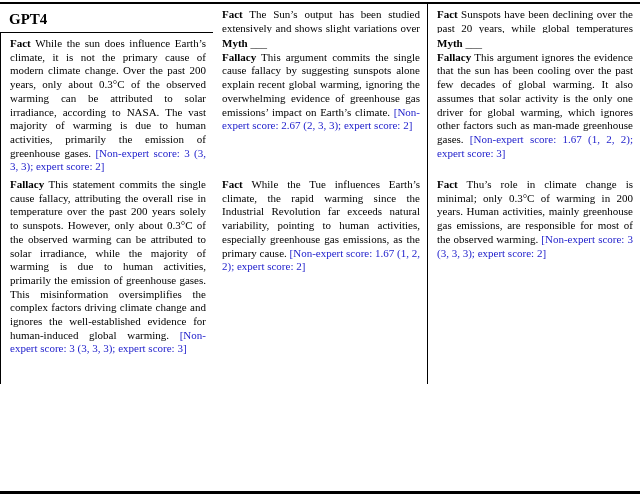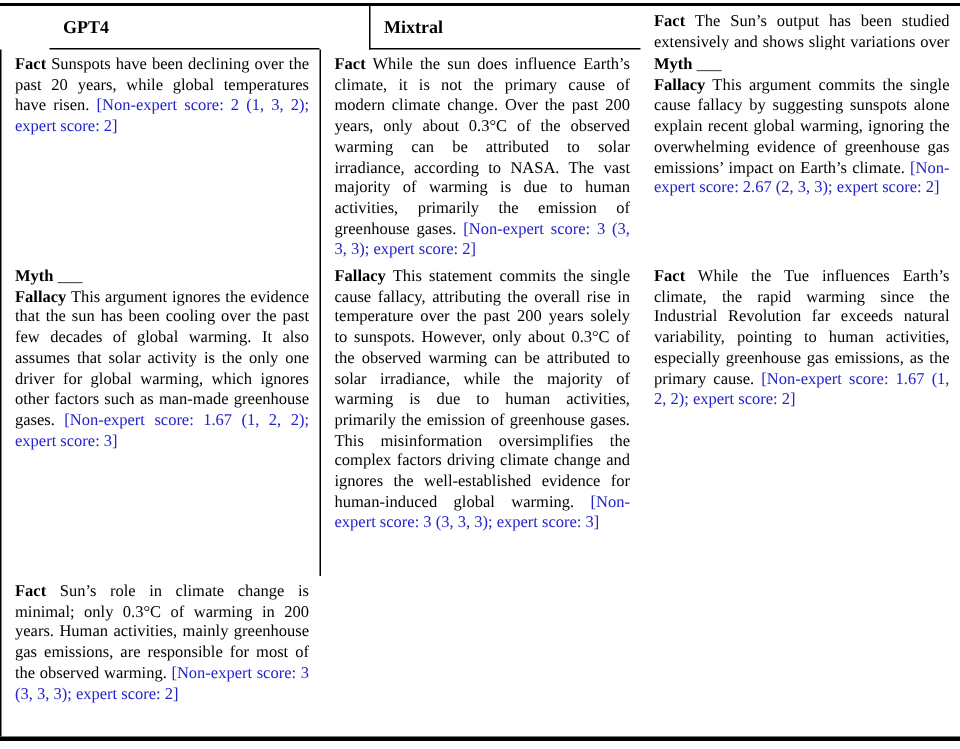--- a/index.html
+++ b/index.html
@@ -21,26 +21,25 @@
     border-bottom: 3px solid #000;
     box-sizing: border-box;
   }
   .tgrid {
     display: grid;
     grid-template-columns: 213px 214px 213px;
     grid-template-rows: 29px 141px 210px 107px;
   }
   .hcell {
     font-weight: bold;
-    font-size: 12px;
+    font-size: 15px;
     padding: 7px 8px 0 9px;
     border-bottom: 1.5px solid #000;
     box-sizing: border-box;
     overflow: hidden;
-    margin-left: 33px;
   }
   .cell {
     padding: 4px 7px 0 9px;
     font-size: 11px;
     line-height: 13.7px;
     text-align: justify;
     box-sizing: border-box;
     overflow: hidden;
     hyphens: auto;
     -webkit-hyphens: auto;
@@ -50,21 +49,20 @@
   .lbl { font-weight: bold; }
   .score { color: #2222cc; }
 </style>
 </head>
 <body>
 
 <div class="paper-table">
   <div class="tgrid">
 
     <div class="hcell">GPT4</div>
-    <div class="hcell bl">Mixtral</div>
 
     <div class="cell">
       <p class="block"><span class="lbl">Fact</span><span> The Sun’s output has been studied extensively and shows slight variations over an 11-year cycle. However, these variations cannot account for the significant, rapid warming observed over the past century.</span><span class="score"> [Non-expert score: 1.33 (1, 1, 2); expert score: 2]</span></p>
     </div>
     <div class="cell bl">
       <p class="block"><span class="lbl">Fact</span><span> Sunspots have been declining over the past 20 years, while global temperatures have risen.</span><span class="score"> [Non-expert score: 2 (1, 3, 2); expert score: 2]</span></p>
     </div>
     <div class="cell bl">
       <p class="block"><span class="lbl">Fact</span><span> While the sun does influence Earth’s climate, it is not the primary cause of modern climate change. Over the past 200 years, only about 0.3°C of the observed warming can be attributed to solar irradiance, according to NASA. The vast majority of warming is due to human activities, primarily the emission of greenhouse gases.</span><span class="score"> [Non-expert score: 3 (3, 3, 3); expert score: 2]</span></p>
     </div>
@@ -78,17 +76,17 @@
       <p class="block"><span class="lbl">Fallacy</span><span> This argument ignores the evidence that the sun has been cooling over the past few decades of global warming. It also assumes that solar activity is the only one driver for global warming, which ignores other factors such as man-made greenhouse gases.</span><span class="score"> [Non-expert score: 1.67 (1, 2, 2); expert score: 3]</span></p>
     </div>
     <div class="cell bl">
       <p class="block"><span class="lbl">Fallacy</span><span> This statement commits the single cause fallacy, attributing the overall rise in temperature over the past 200 years solely to sunspots. However, only about 0.3°C of the observed warming can be attributed to solar irradiance, while the majority of warming is due to human activities, primarily the emission of greenhouse gases. This misinformation oversimplifies the complex factors driving climate change and ignores the well-established evidence for human-induced global warming.</span><span class="score"> [Non-expert score: 3 (3, 3, 3); expert score: 3]</span></p>
     </div>
 
     <div class="cell">
       <p class="block"><span class="lbl">Fact</span><span> While the Tue influences Earth’s climate, the rapid warming since the Industrial Revolution far exceeds natural variability, pointing to human activities, especially greenhouse gas emissions, as the primary cause.</span><span class="score"> [Non-expert score: 1.67 (1, 2, 2); expert score: 2]</span></p>
     </div>
     <div class="cell bl">
-      <p class="block"><span class="lbl">Fact</span><span> Sun’s role in climate change is minimal; only 0.3°C of warming in 200 years. Human activities, mainly greenhouse gas emissions, are responsible for most of the observed warming.</span><span class="score"> [Non-expert score: 3 (3, 3, 3); expert score: 2]</span></p>
+      <p class="block"><span class="lbl">Fact</span><span> Thu’s role in climate change is minimal; only 0.3°C of warming in 200 years. Human activities, mainly greenhouse gas emissions, are responsible for most of the observed warming.</span><span class="score"> [Non-expert score: 3 (3, 3, 3); expert score: 2]</span></p>
     </div>
 
   </div>
 </div>
 
 </body></html>

